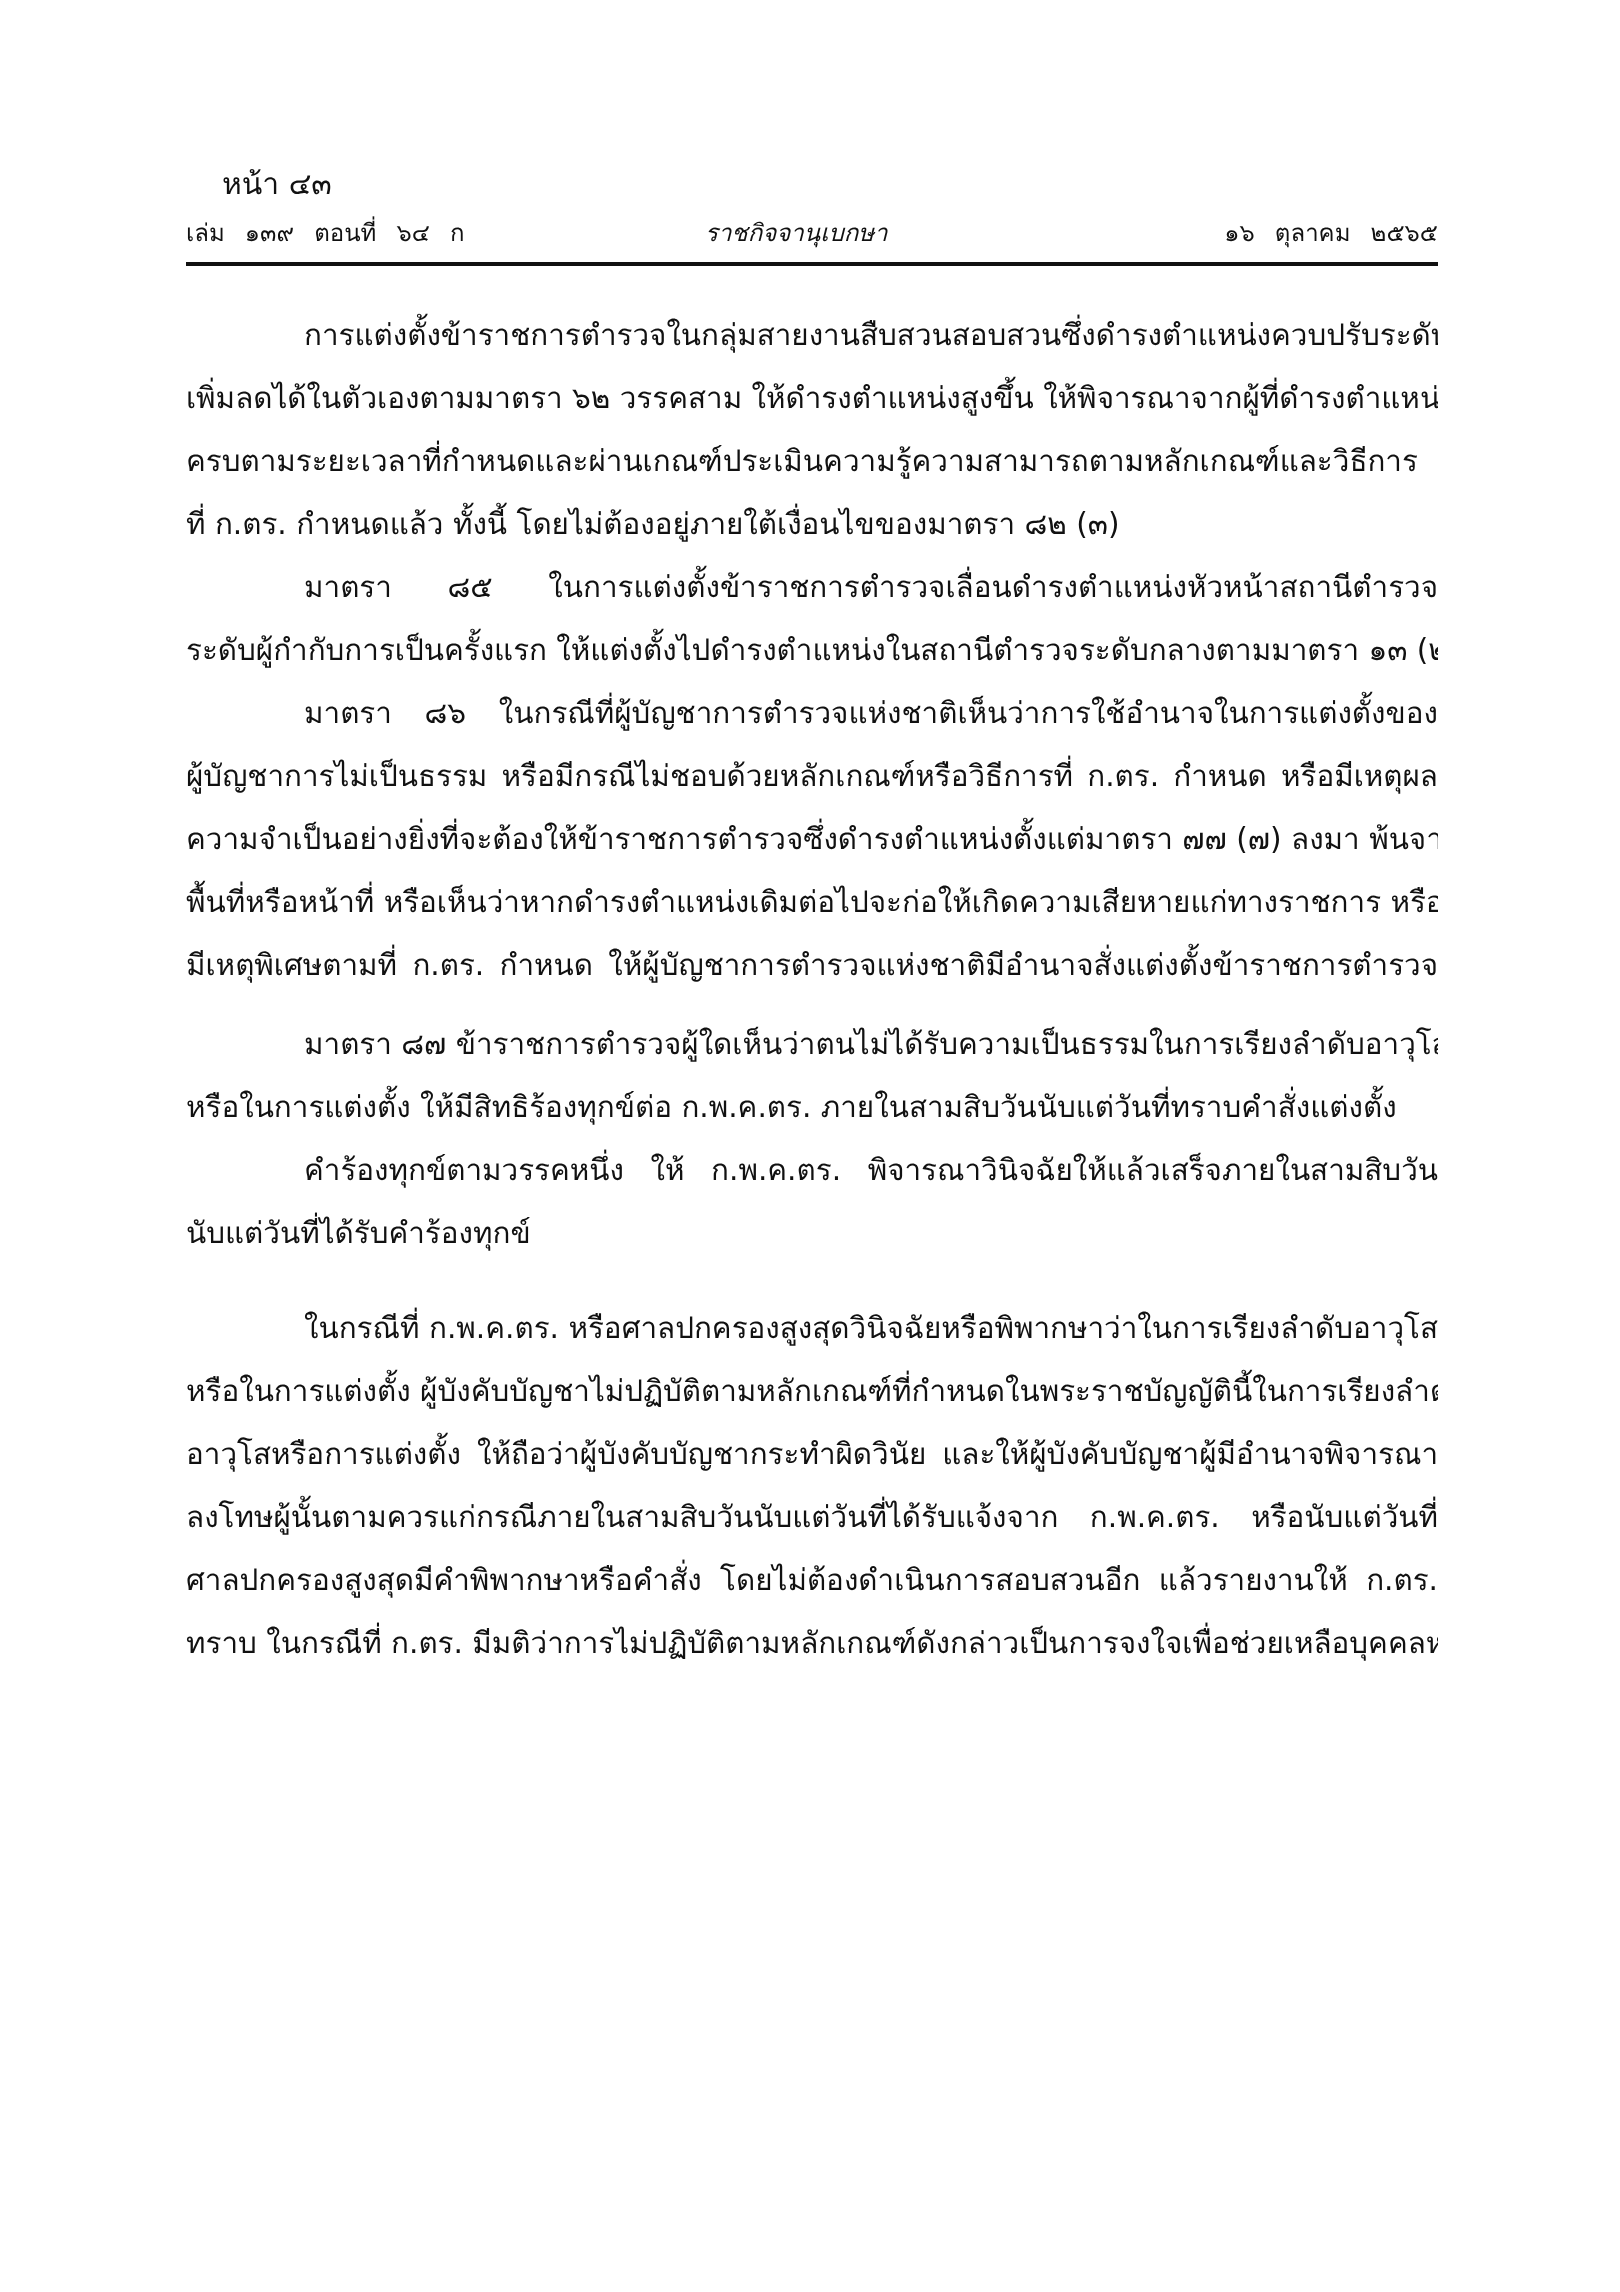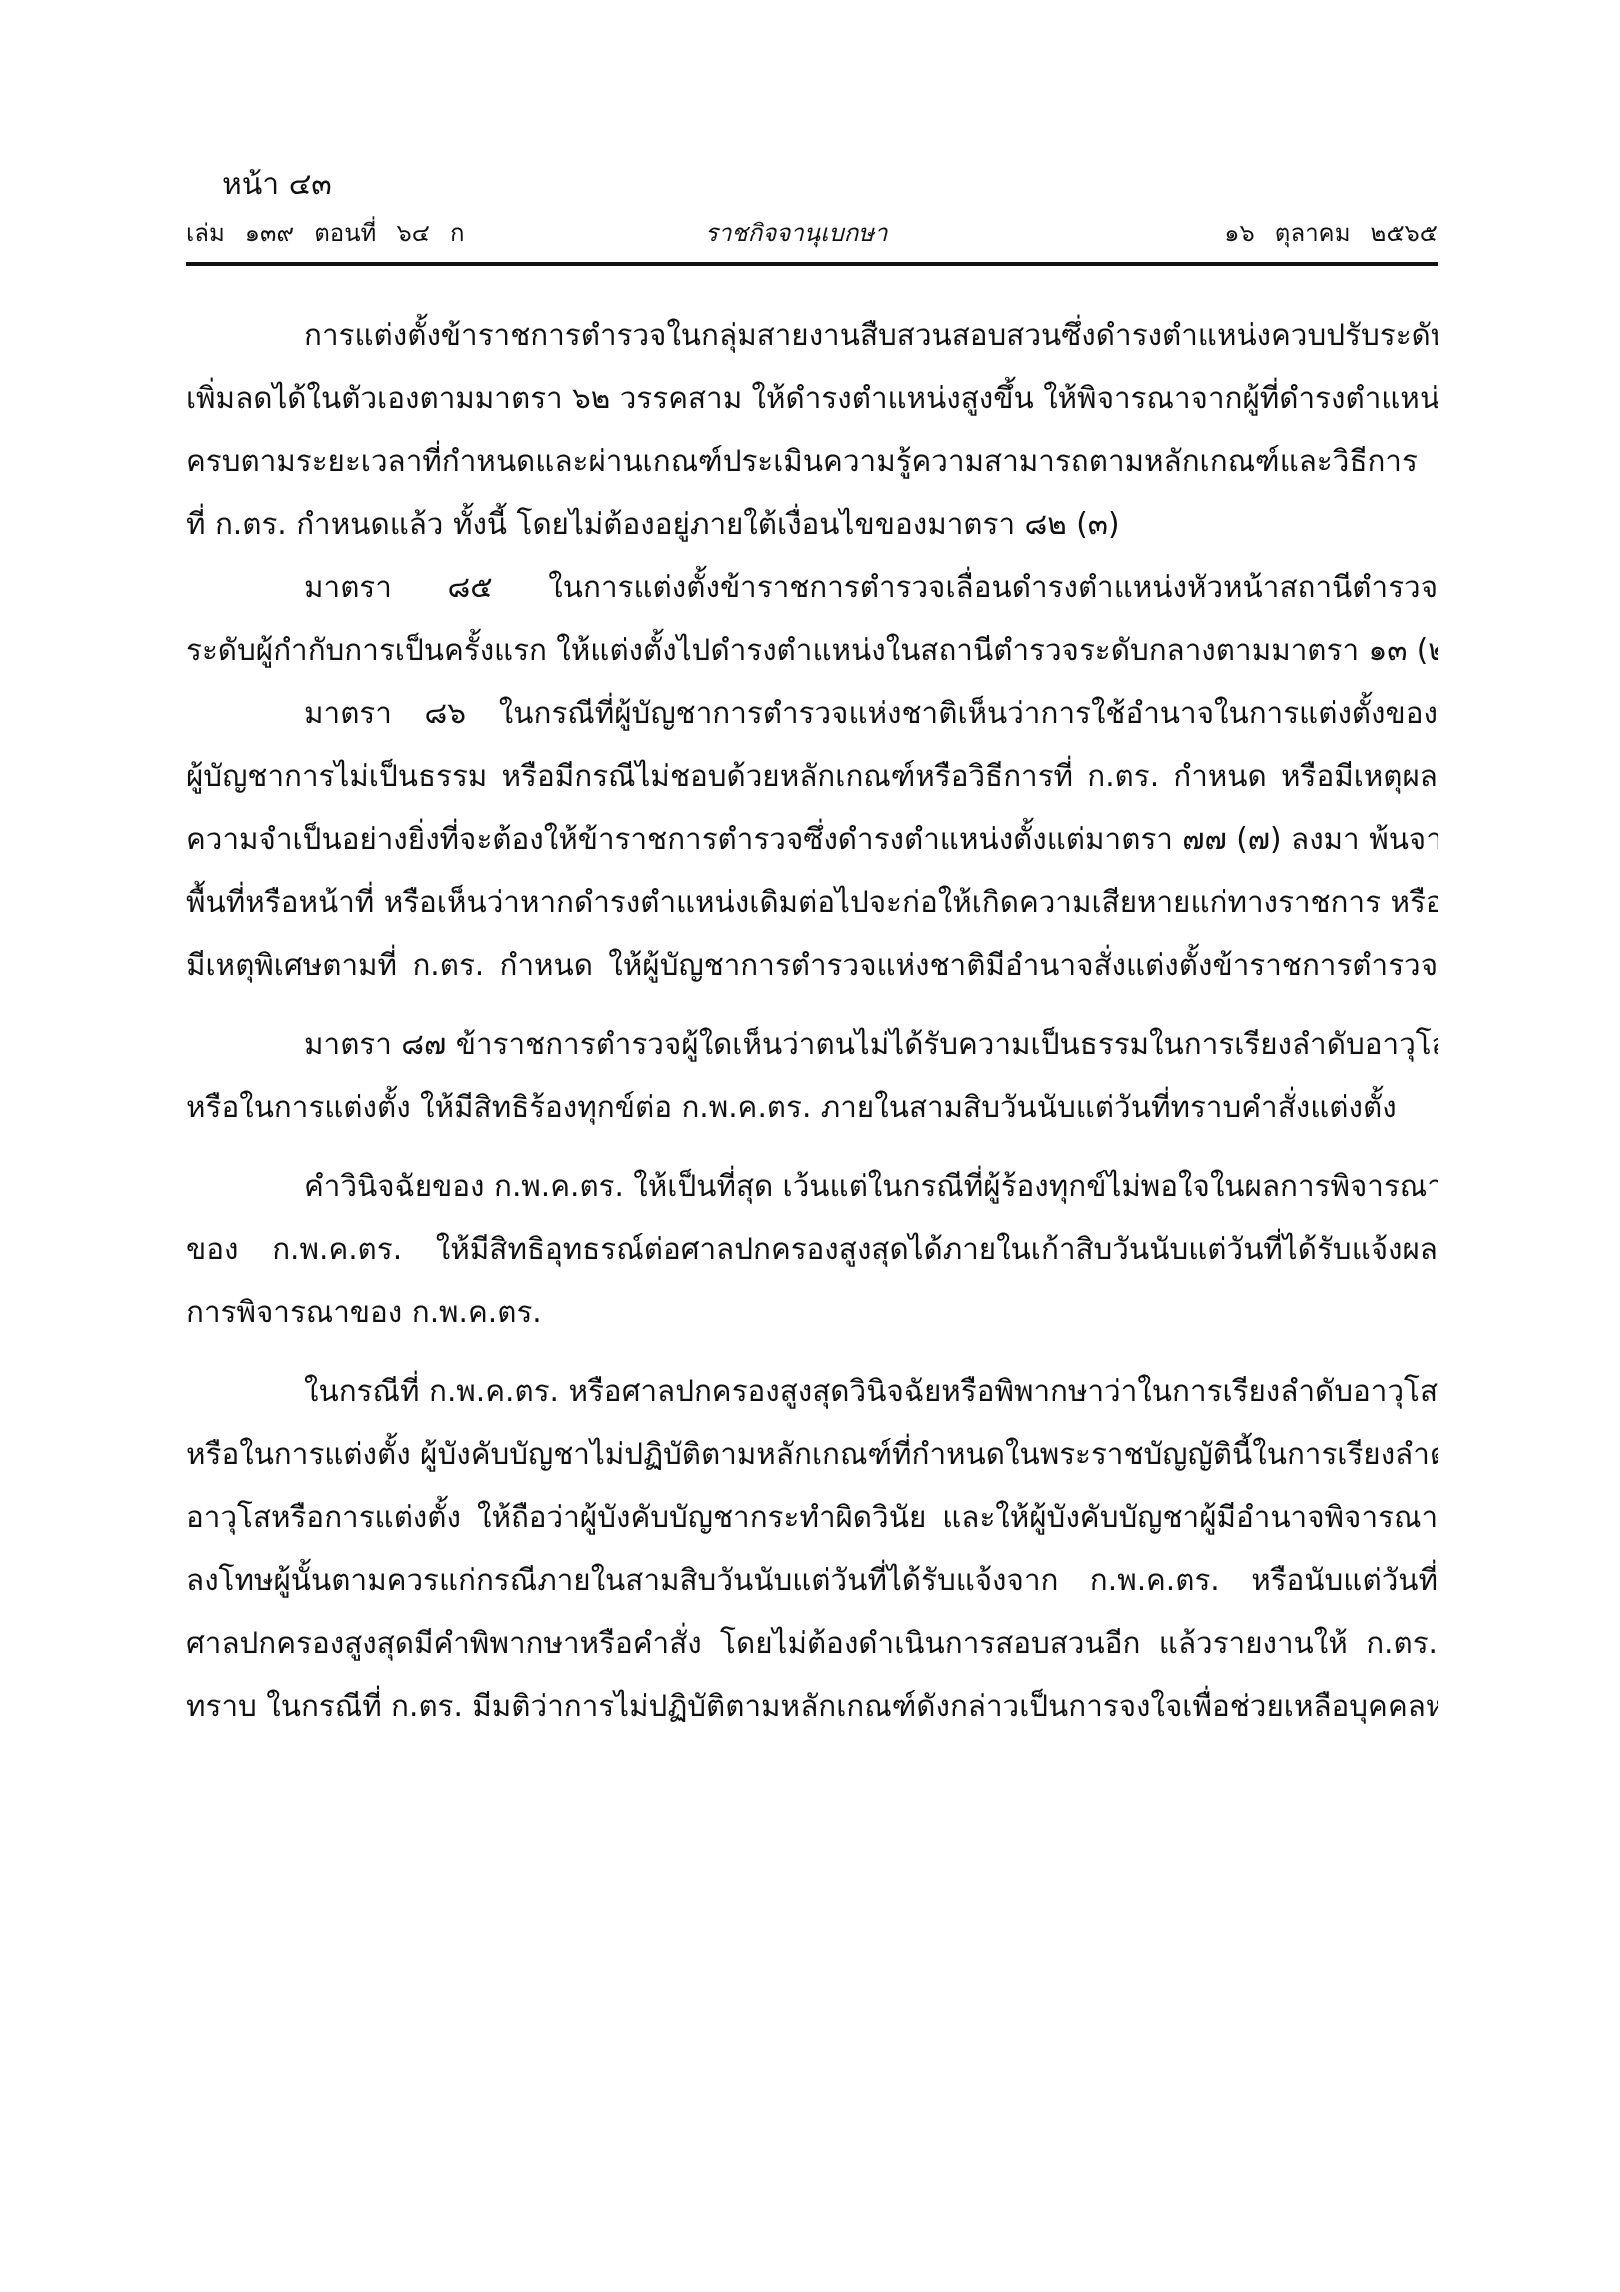--- a/index.html
+++ b/index.html
@@ -135,28 +135,27 @@
       <div class="line">มีเหตุพิเศษตามที่ ก.ตร. กำหนด ให้ผู้บัญชาการตำรวจแห่งชาติมีอำนาจสั่งแต่งตั้งข้าราชการตำรวจ</div>
     </div>
 
     <div class="gap"></div>
 
     <div>
       <div class="line indent">มาตรา ๘๗ ข้าราชการตำรวจผู้ใดเห็นว่าตนไม่ได้รับความเป็นธรรมในการเรียงลำดับอาวุโส</div>
       <div class="line last">หรือในการแต่งตั้ง ให้มีสิทธิร้องทุกข์ต่อ ก.พ.ค.ตร. ภายในสามสิบวันนับแต่วันที่ทราบคำสั่งแต่งตั้ง</div>
     </div>
 
+    <div>
+      <div class="line indent">คำร้องทุกข์ตามวรรคหนึ่ง ให้ ก.พ.ค.ตร. พิจารณาวินิจฉัยให้แล้วเสร็จภายในสามสิบวัน</div>
+      <div class="line last">นับแต่วันที่ได้รับคำร้องทุกข์</div>
+    </div>
 
     <div class="gap"></div>
 
-    <div>
-      <div class="line indent">คำวินิจฉัยของ ก.พ.ค.ตร. ให้เป็นที่สุด เว้นแต่ในกรณีที่ผู้ร้องทุกข์ไม่พอใจในผลการพิจารณา</div>
-      <div class="line">ของ ก.พ.ค.ตร. ให้มีสิทธิอุทธรณ์ต่อศาลปกครองสูงสุดได้ภายในเก้าสิบวันนับแต่วันที่ได้รับแจ้งผล</div>
-      <div class="line last">การพิจารณาของ ก.พ.ค.ตร.</div>
-    </div>
 
     <div class="gap"></div>
 
     <div>
       <div class="line indent">ในกรณีที่ ก.พ.ค.ตร. หรือศาลปกครองสูงสุดวินิจฉัยหรือพิพากษาว่าในการเรียงลำดับอาวุโส</div>
       <div class="line">หรือในการแต่งตั้ง ผู้บังคับบัญชาไม่ปฏิบัติตามหลักเกณฑ์ที่กำหนดในพระราชบัญญัตินี้ในการเรียงลำดับ</div>
       <div class="line">อาวุโสหรือการแต่งตั้ง ให้ถือว่าผู้บังคับบัญชากระทำผิดวินัย และให้ผู้บังคับบัญชาผู้มีอำนาจพิจารณา</div>
       <div class="line">ลงโทษผู้นั้นตามควรแก่กรณีภายในสามสิบวันนับแต่วันที่ได้รับแจ้งจาก ก.พ.ค.ตร. หรือนับแต่วันที่</div>
       <div class="line">ศาลปกครองสูงสุดมีคำพิพากษาหรือคำสั่ง โดยไม่ต้องดำเนินการสอบสวนอีก แล้วรายงานให้ ก.ตร.</div>
       <div class="line">ทราบ ในกรณีที่ ก.ตร. มีมติว่าการไม่ปฏิบัติตามหลักเกณฑ์ดังกล่าวเป็นการจงใจเพื่อช่วยเหลือบุคคลหนึ่ง</div>

